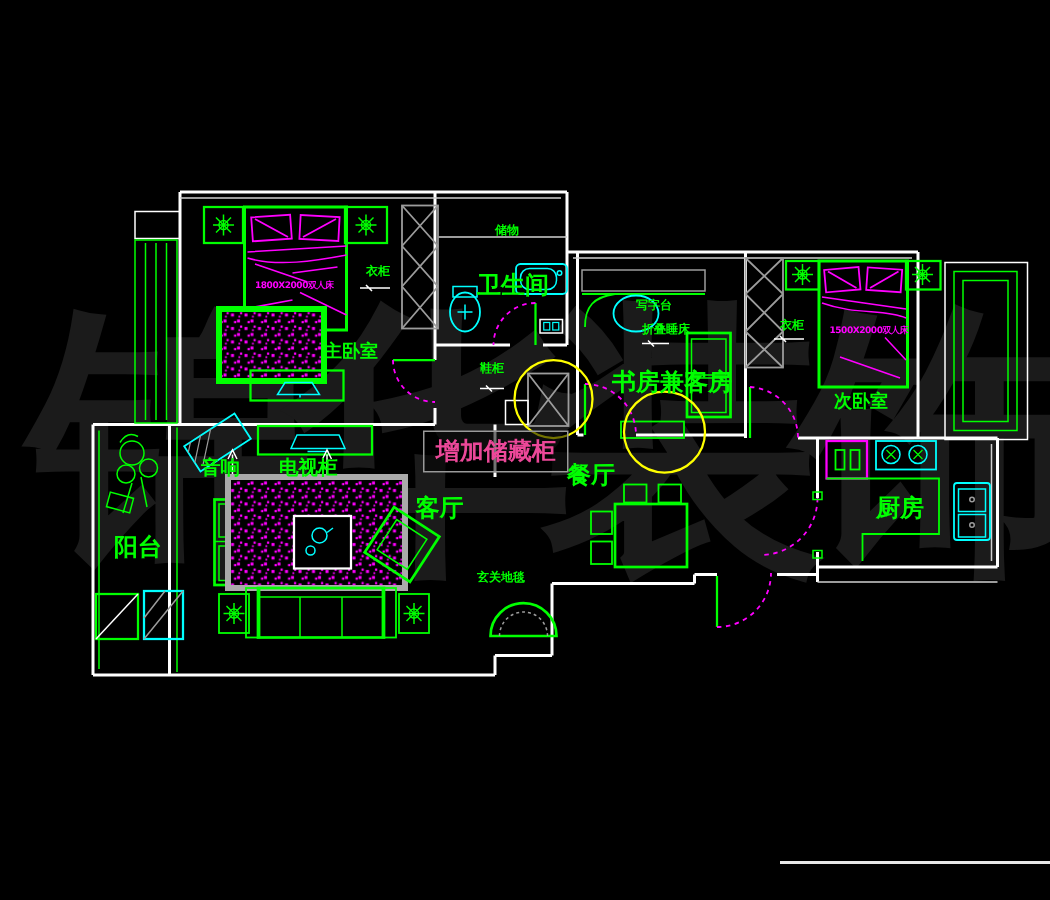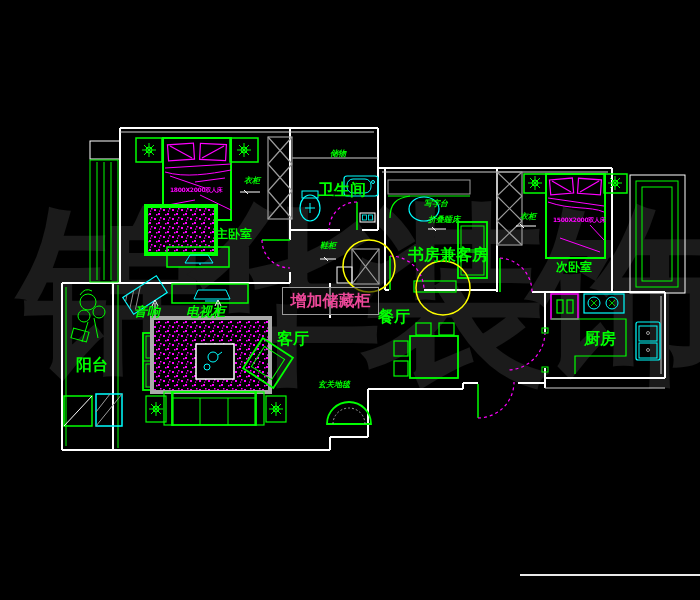--- a/index.html
+++ b/index.html
@@ -4,21 +4,21 @@
 <style>
   html,body{margin:0;padding:0;background:#000;}
   #stage{position:relative;width:700px;height:600px;background:#000;overflow:hidden;
          font-family:"DejaVu Sans",sans-serif;}
   .watermark{position:absolute;left:20px;top:200px;width:690px;font-size:192px;line-height:1;
              font-weight:700;color:#1b1b1b;letter-spacing:-22px;white-space:nowrap;z-index:0;}
   svg.plan{position:absolute;left:0;top:0;z-index:1;}
   .lbllayer{position:absolute;left:0;top:0;width:700px;height:600px;z-index:2;}
   .lbl{position:absolute;color:#00ff00;font-weight:700;font-size:12px;white-space:nowrap;}
   .lbl.small{font-size:16px;}
-  .tiny{position:absolute;color:#00ff00;font-size:8px;font-weight:700;white-space:nowrap;font-style:italic;}
+  .tiny{position:absolute;color:#00ff00;font-size:8px;font-weight:700;white-space:nowrap;}
   .tiny.t7{font-size:13px;}
   .spec{position:absolute;color:#ff00ff;font-size:6px;font-weight:700;letter-spacing:-0.3px;white-space:nowrap;}
   .notebox{position:absolute;border:1px solid #9a9a9a;background:rgba(0,0,0,0.55);
            color:#ec4899;display:flex;align-items:center;justify-content:center;
            font-size:16px;font-weight:700;white-space:nowrap;}
   .notebox.multiline{flex-direction:column;align-items:flex-start;justify-content:center;
            padding:2px 4px;line-height:18px;}
   .title{position:absolute;left:542px;top:544px;color:#ffffff;font-size:20px;font-weight:700;
          letter-spacing:3px;white-space:nowrap;}
 </style>

